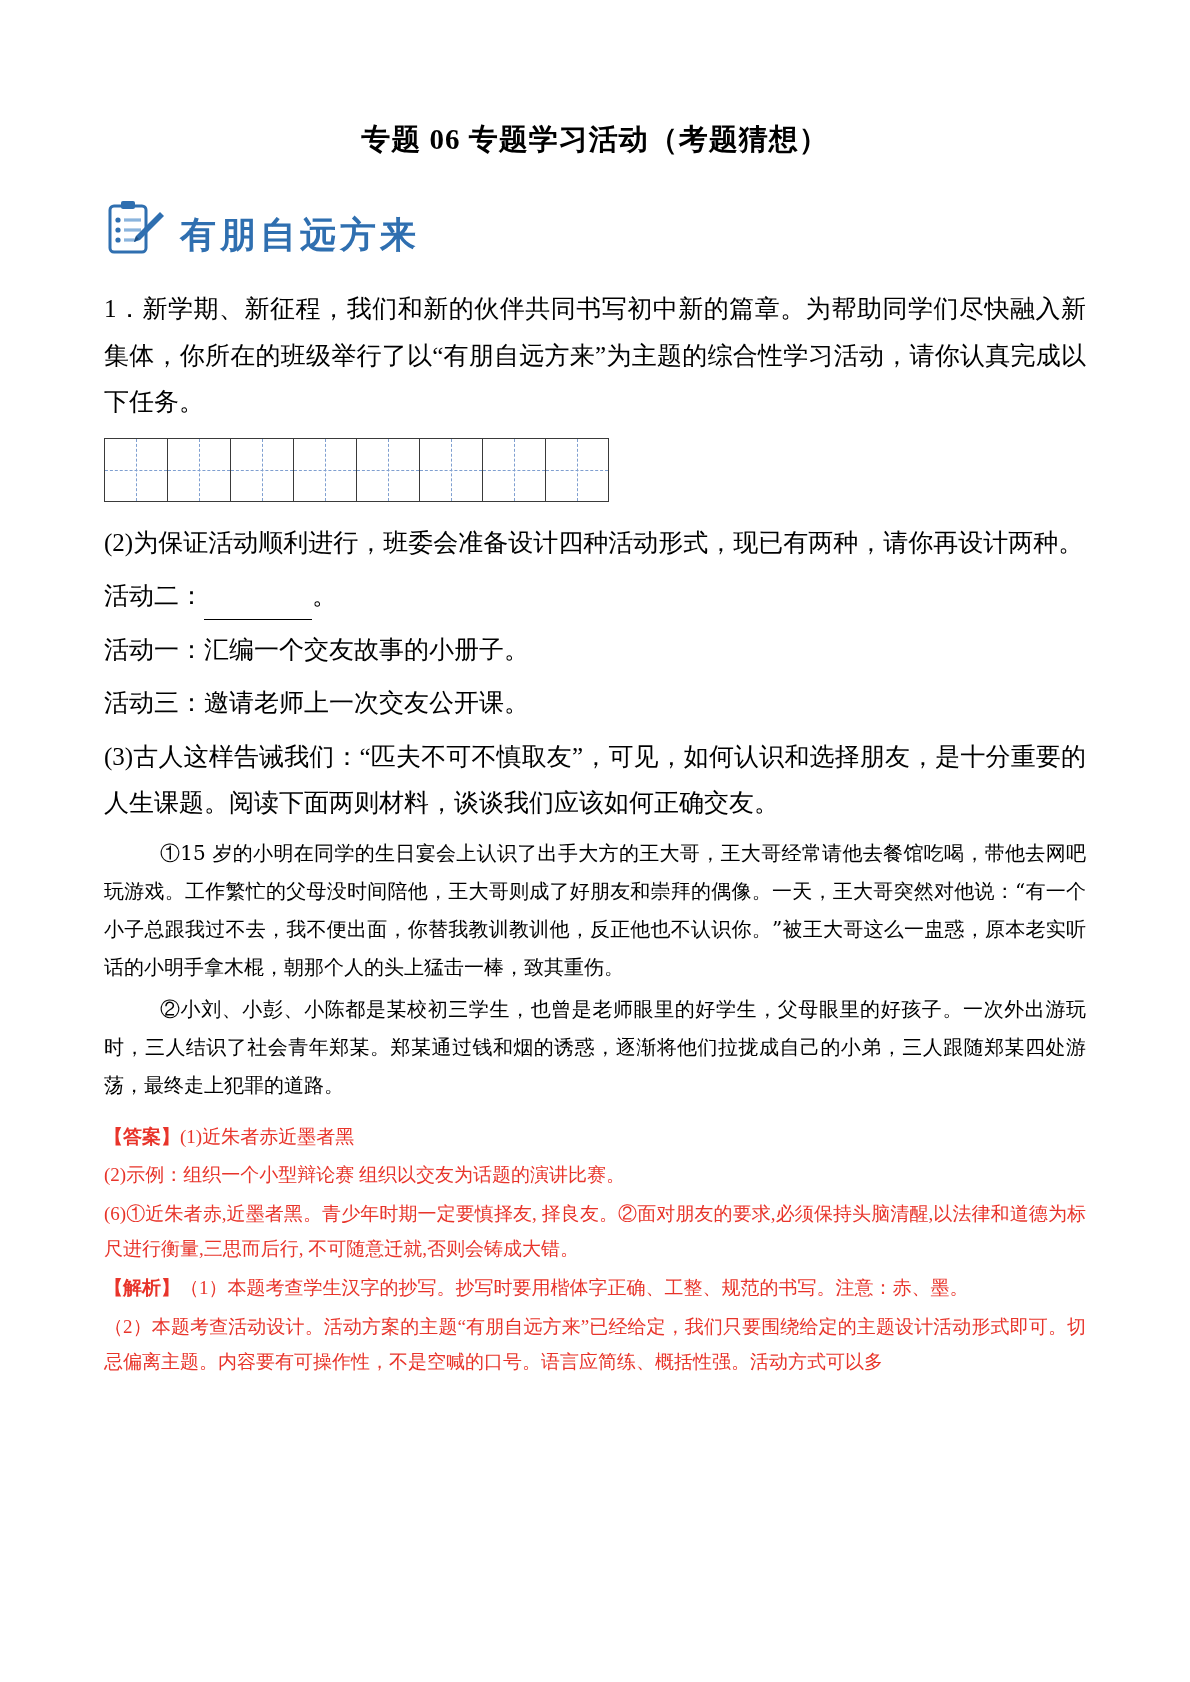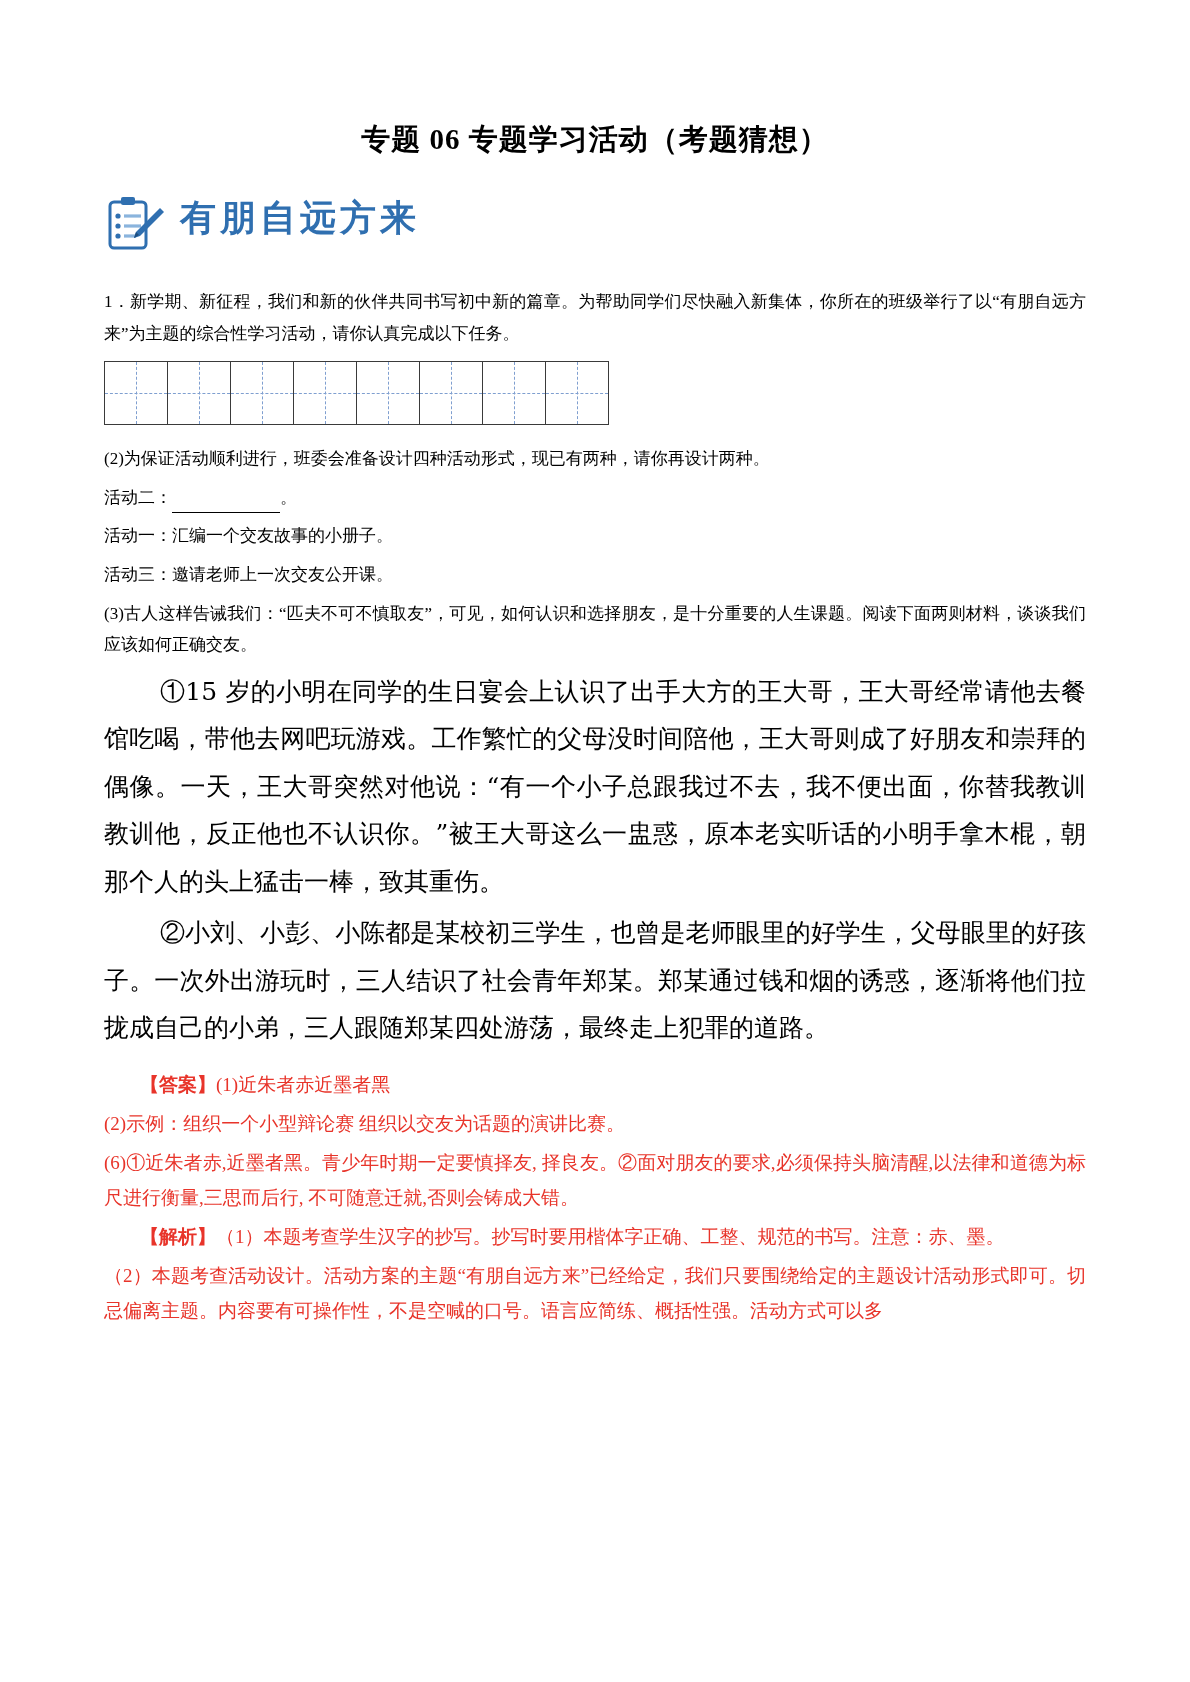--- a/index.html
+++ b/index.html
@@ -31,41 +31,41 @@
   h1.doc-title {
     font-size: 29px;
     font-weight: bold;
     text-align: center;
     margin: 0 0 34px 0;
     letter-spacing: 1px;
     font-family: "Liberation Serif", "DejaVu Serif", serif;
   }
   .banner {
     display: flex;
-    align-items: flex-start;
+    align-items: flex-end;
     gap: 14px;
     margin: 0 0 26px 0;
     height: 66px;
   }
   .banner-icon {
     width: 62px;
     height: 62px;
     flex: 0 0 62px;
     position: relative;
   }
   .banner-text {
     font-size: 36px;
     font-weight: bold;
     color: #2f6fb0;
     letter-spacing: 4px;
     font-family: "DejaVu Sans", sans-serif;
     white-space: nowrap;
   }
   p.para {
-    font-size: 17px;
+    font-size: 25px;
     line-height: 1.86;
     margin: 0 0 7px 0;
     text-align: justify;
     text-justify: inter-ideograph;
   }
   .grid-wrap {
     margin: 12px 0 18px 0;
   }
   table.tianzi {
     border-collapse: collapse;
@@ -102,24 +102,23 @@
   .ans {
     color: #e8342a;
     font-size: 19px;
     line-height: 1.84;
     margin: 0 0 4px 0;
     text-align: justify;
     text-justify: inter-ideograph;
   }
   .ans-bold-label {
     font-weight: bold;
-    margin-left: 36px;
   }
   .quote-para {
-    font-size: 25px;
+    font-size: 20px;
     line-height: 1.9;
     margin: 0 0 4px 0;
     text-align: justify;
     text-justify: inter-ideograph;
     font-family: "DejaVu Serif", "Liberation Serif", serif;
   }
   .material {
     text-indent: 56px;
   }
   .answers-block { margin-top: 16px; }

